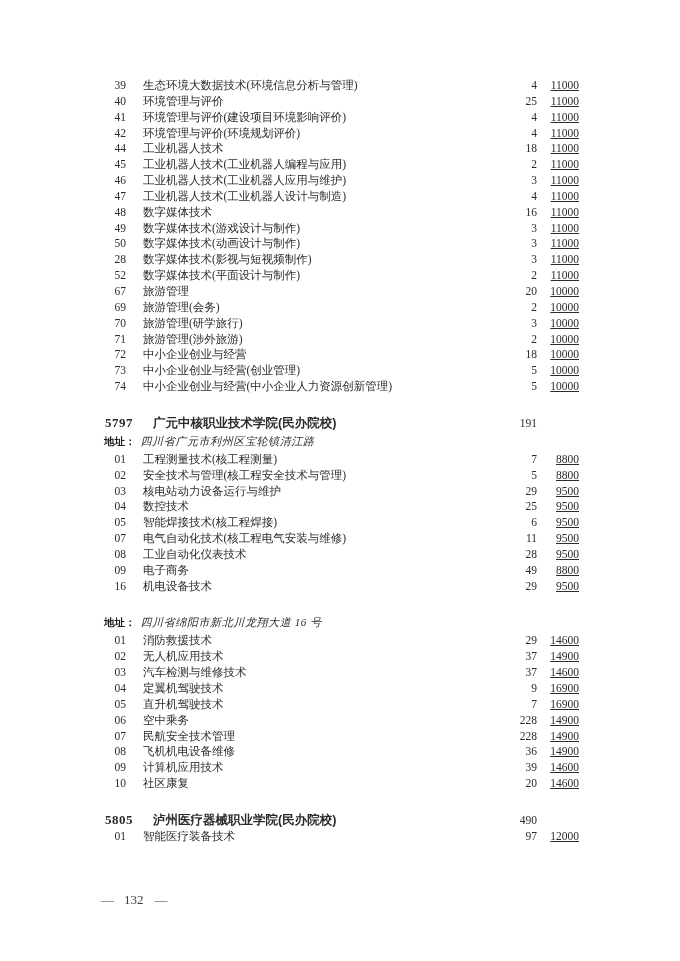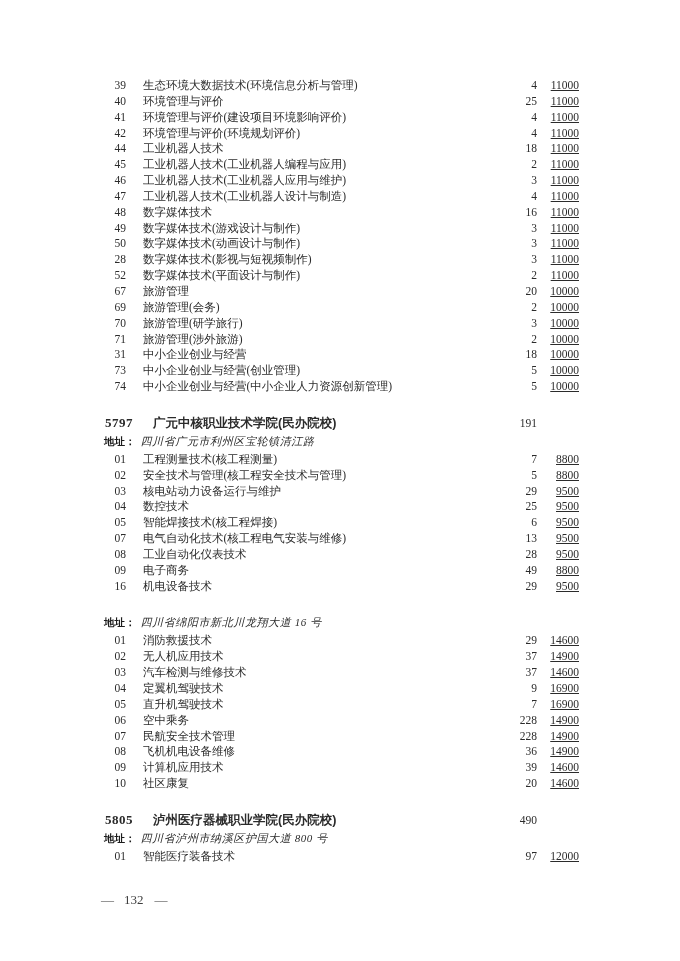--- a/index.html
+++ b/index.html
@@ -218,21 +218,21 @@
           <span class="count">3</span>
           <span class="fee">10000</span>
         </div>
         <div class="row">
           <span class="num">71</span>
           <span class="pname">旅游管理(涉外旅游)</span>
           <span class="count">2</span>
           <span class="fee">10000</span>
         </div>
         <div class="row">
-          <span class="num">31</span>
+          <span class="num">72</span>
           <span class="pname">中小企业创业与经营</span>
           <span class="count">18</span>
           <span class="fee">10000</span>
         </div>
         <div class="row">
           <span class="num">73</span>
           <span class="pname">中小企业创业与经营(创业管理)</span>
           <span class="count">5</span>
           <span class="fee">10000</span>
         </div>
@@ -276,21 +276,21 @@
         </div>
         <div class="row">
           <span class="num">05</span>
           <span class="pname">智能焊接技术(核工程焊接)</span>
           <span class="count">6</span>
           <span class="fee">9500</span>
         </div>
         <div class="row">
           <span class="num">07</span>
           <span class="pname">电气自动化技术(核工程电气安装与维修)</span>
-          <span class="count">13</span>
+          <span class="count">11</span>
           <span class="fee">9500</span>
         </div>
         <div class="row">
           <span class="num">08</span>
           <span class="pname">工业自动化仪表技术</span>
           <span class="count">28</span>
           <span class="fee">9500</span>
         </div>
         <div class="row">
           <span class="num">09</span>
@@ -367,21 +367,20 @@
           <span class="count">20</span>
           <span class="fee">14600</span>
         </div>
       </section>
       <section class="section school-section">
         <div class="school-header">
           <span class="code">5805</span>
           <span class="sname">泸州医疗器械职业学院(民办院校)</span>
           <span class="total">490</span>
         </div>
-        <div class="address-line"><span class="address-label">地址：</span><span class="address-text">四川省泸州市纳溪区护国大道 800 号</span></div>
         <div class="row">
           <span class="num">01</span>
           <span class="pname">智能医疗装备技术</span>
           <span class="count">97</span>
           <span class="fee">12000</span>
         </div>
       </section>
     </div>
 
   <div class="footer">

